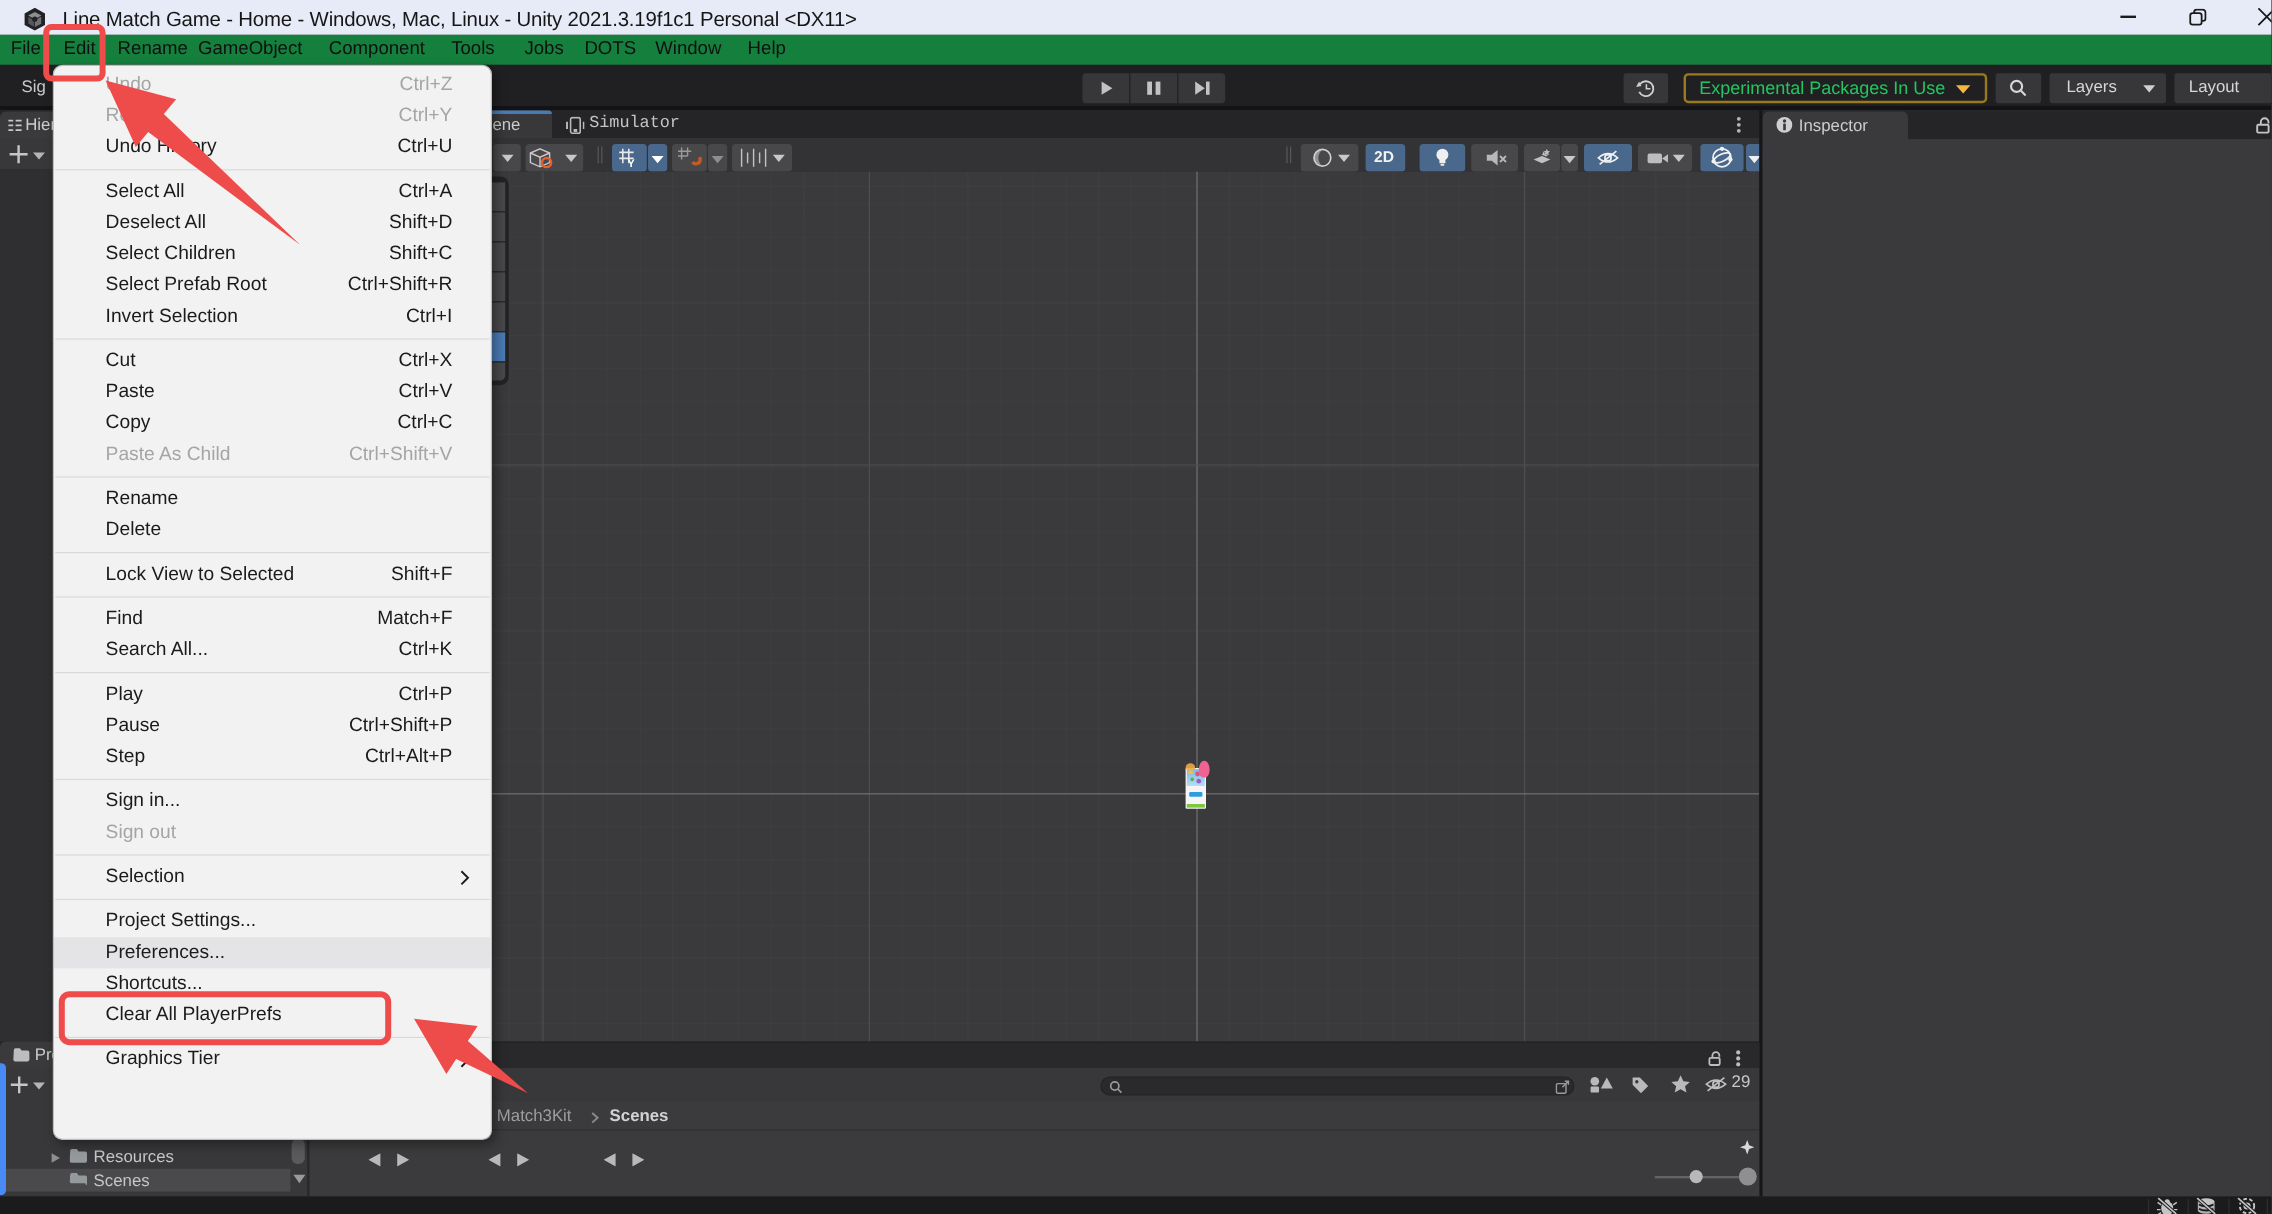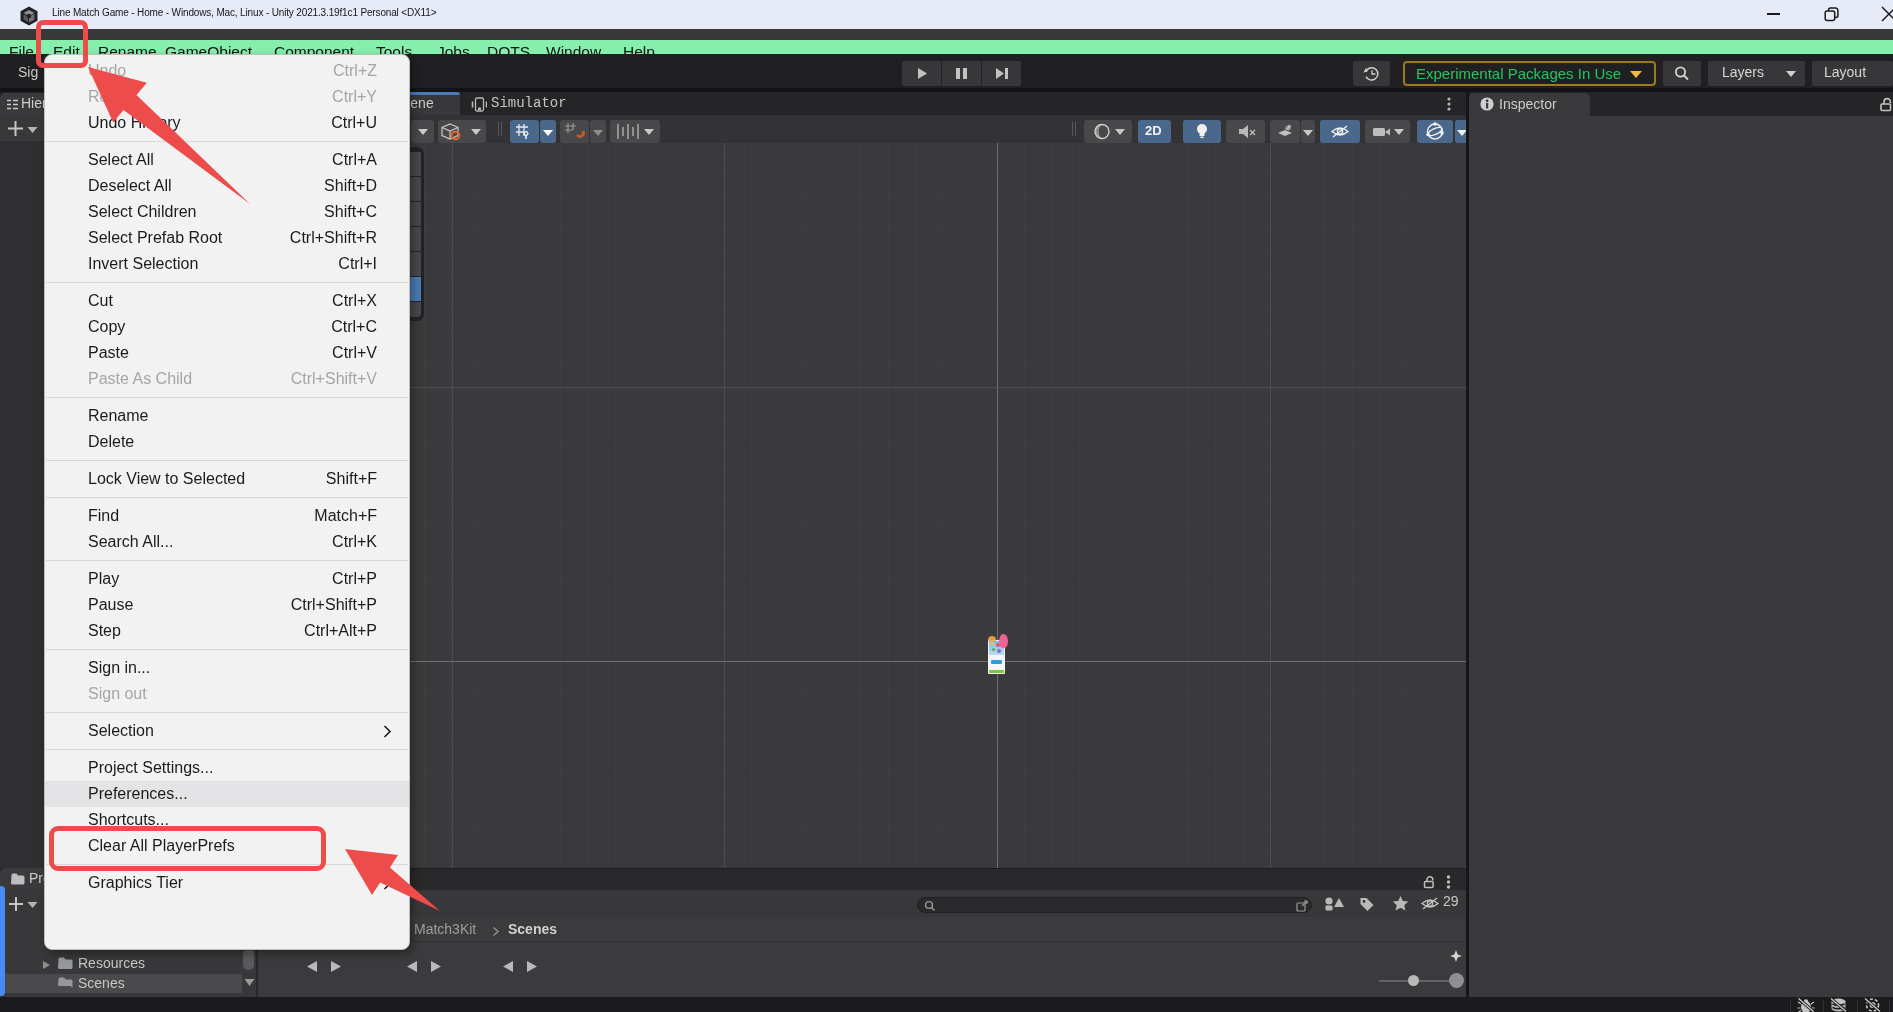--- a/index.html
+++ b/index.html
@@ -2,25 +2,25 @@
 <html><head>
 <meta charset="utf-8">
 <style>
   * { margin:0; padding:0; box-sizing:border-box; }
   html,body { width:1893px; height:1012px; overflow:hidden; font-family:"Liberation Sans",sans-serif; }
   body { position:relative; background:#383838; }
   .abs { position:absolute; }
 
   
   #titlebar { left:0; top:0; width:1893px; height:29px; background:#e6ebf7; }
-  #title-text { left:52px; top:7px; font-size:10px; letter-spacing:-0.15px; color:#161616; white-space:nowrap; }
+  #title-text { left:52px; top:7px; font-size:17px; letter-spacing:-0.15px; color:#161616; white-space:nowrap; }
   #win-min { left:1767px; top:13px; width:13px; height:2px; background:#1a1a1a; }
 
   
-  #menubar { left:0; top:40px; width:1893px; height:25px; background:#86efac; }
+  #menubar { left:0; top:29px; width:1893px; height:25px; background:#15803d; }
   .mb-item { position:absolute; top:3px; font-size:15.5px; color:#101010; }
 
   
   #toolbar { left:0; top:54px; width:1893px; height:34px; background:#202023; }
   .tbtn { position:absolute; background:#37373a; border-radius:2px; }
 
   
   #gap-row { left:0; top:88px; width:1893px; height:4px; background:#131315; }
   #hier { left:0; top:92px; width:363px; height:776px; background:#303032; }
   #scene { left:363px; top:92px; width:1103px; height:776px; background:#29292b; }
@@ -517,22 +517,22 @@
   <div class="mi dis">Redo<span class="sc">Ctrl+Y</span></div>
   <div class="mi">Undo History<span class="sc">Ctrl+U</span></div>
   <div class="msep"></div>
   <div class="mi">Select All<span class="sc">Ctrl+A</span></div>
   <div class="mi">Deselect All<span class="sc">Shift+D</span></div>
   <div class="mi">Select Children<span class="sc">Shift+C</span></div>
   <div class="mi">Select Prefab Root<span class="sc">Ctrl+Shift+R</span></div>
   <div class="mi">Invert Selection<span class="sc">Ctrl+I</span></div>
   <div class="msep"></div>
   <div class="mi">Cut<span class="sc">Ctrl+X</span></div>
+  <div class="mi">Paste<span class="sc">Ctrl+V</span></div>
   <div class="mi">Copy<span class="sc">Ctrl+C</span></div>
-  <div class="mi">Paste<span class="sc">Ctrl+V</span></div>
   <div class="mi dis">Paste As Child<span class="sc">Ctrl+Shift+V</span></div>
   <div class="msep"></div>
   <div class="mi">Rename</div>
   <div class="mi">Delete</div>
   <div class="msep"></div>
   <div class="mi">Lock View to Selected<span class="sc">Shift+F</span></div>
   <div class="msep"></div>
   <div class="mi">Find<span class="sc">Match+F</span></div>
   <div class="mi">Search All...<span class="sc">Ctrl+K</span></div>
   <div class="msep"></div>

